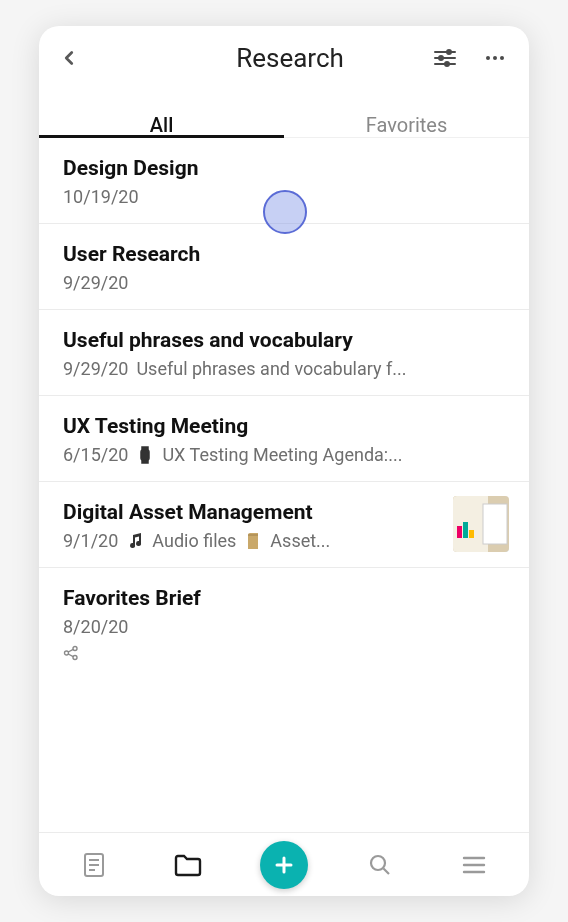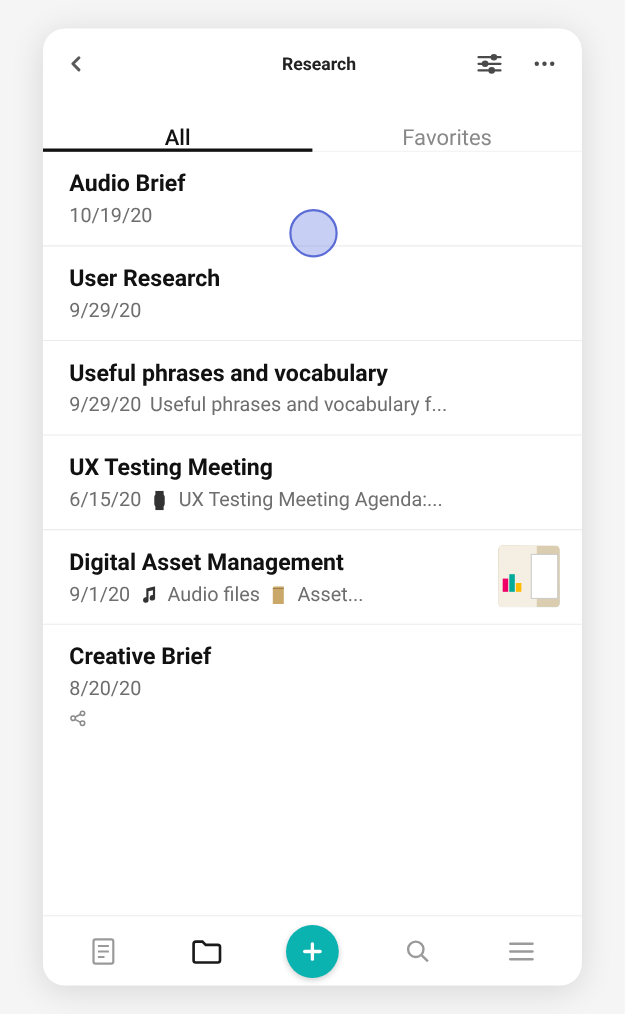--- a/index.html
+++ b/index.html
@@ -27,22 +27,22 @@
     height: 64px;
     display: flex;
     align-items: center;
     position: relative;
     padding: 0 12px;
   }
   .topbar .title {
     position: absolute;
     left: 0; right: 0;
     text-align: center;
-    font-size: 16px;
-    font-weight: 700;
+    font-size: 26px;
+    font-weight: 400;
     color: #222;
     pointer-events: none;
     padding-left: 12px;
   }
   .back-btn {
     width: 36px; height: 36px;
     display: flex; align-items: center; justify-content: center;
     cursor: pointer;
     color: #5a5a5a;
   }
@@ -213,21 +213,21 @@
       <span>All</span>
     </div>
     <div class="tab">
       <span>Favorites</span>
     </div>
   </div>
 
   <div class="list">
 
     <div class="row">
-      <div class="row-title">Audio Brief</div>
+      <div class="row-title">Design Design</div>
       <div class="row-sub">
         <span>10/19/20</span>
       </div>
     </div>
 
     <div class="row">
       <div class="row-title">User Research</div>
       <div class="row-sub">
         <span>9/29/20</span>
       </div>
@@ -280,21 +280,21 @@
           <svg width="14" height="16" viewBox="0 0 14 16" fill="#c9a86a">
               <path d="M2 2 Q2 0 4 0 L12 0 L12 16 L2 16 Z"></path>
               <path d="M2 2 L12 2" stroke="#a0804a" stroke-width="1"></path>
             </svg>
         </span>
         <span>Asset...</span>
       </div>
     </div>
 
     <div class="row">
-      <div class="row-title">Creative Brief</div>
+      <div class="row-title">Favorites Brief</div>
       <div class="row-sub">
         <span>8/20/20</span>
       </div>
       <div class="share-icon-row">
         <svg width="16" height="16" viewBox="0 0 16 16" fill="none" stroke="#8a8a8a" stroke-width="1.4">
           <circle cx="3.5" cy="8" r="2"></circle>
             <circle cx="12" cy="3.5" r="2"></circle>
             <circle cx="12" cy="12.5" r="2"></circle>
           <line x1="5.2" y1="7" x2="10.2" y2="4.3"></line>
             <line x1="5.2" y1="9" x2="10.2" y2="11.7"></line>

